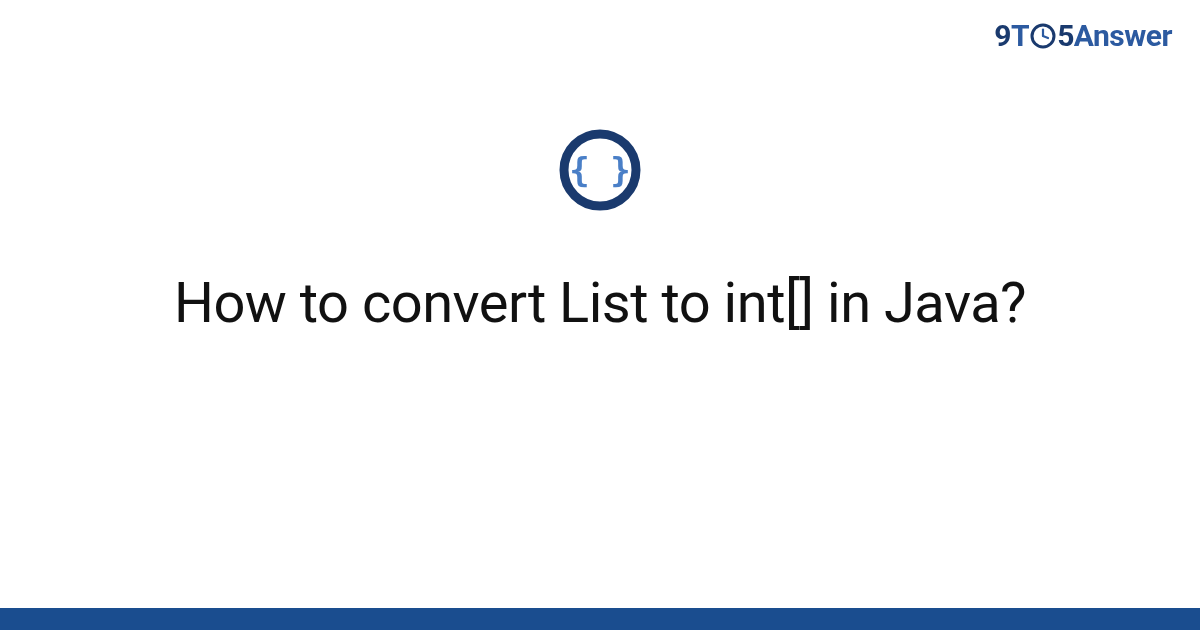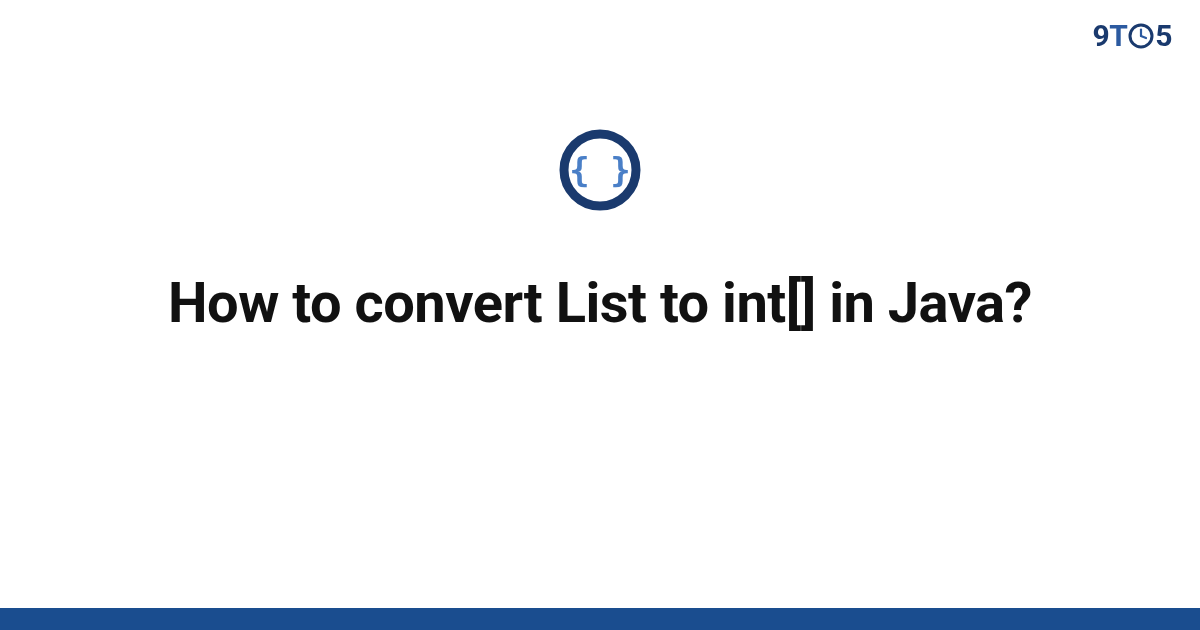--- a/index.html
+++ b/index.html
@@ -56,21 +56,21 @@
       justify-content: flex-start;
       padding-top: 128px;
     }
     .code-icon {
       width: 84px;
       height: 84px;
       margin-bottom: 56px;
     }
     .title {
       font-size: 56px;
-      font-weight: 700;
+      font-weight: 400;
       color: #111111;
       text-align: center;
       line-height: 1.25;
       max-width: 960px;
       letter-spacing: -0.5px;
     }
     .footer-bar {
       position: absolute;
       bottom: 0;
       left: 0;
@@ -89,20 +89,21 @@
       <span class="nine">9</span>
       <span class="t">T</span>
       <span class="o-icon">
         <svg viewBox="0 0 26 26" width="26" height="26">
           <circle cx="13" cy="13" r="11" fill="none" stroke="#1a3a6e" stroke-width="3"></circle>
           <line x1="13" y1="13" x2="13" y2="6.5" stroke="#2c5aa0" stroke-width="2.2" stroke-linecap="round"></line>
           <line x1="13" y1="13" x2="18" y2="15" stroke="#2c5aa0" stroke-width="2.2" stroke-linecap="round"></line>
         </svg>
       </span>
       <span class="five">5</span>
+      <span class="answer">Answer</span>
     </div>
   </div>
 
   <div class="main">
     <div class="code-icon">
       <svg viewBox="0 0 84 84" width="84" height="84">
         <circle cx="42" cy="42" r="36" fill="none" stroke="#1a3a6e" stroke-width="9"></circle>
         <text x="42" y="42" text-anchor="middle" dominant-baseline="central" font-family="Consolas, Menlo, monospace" font-size="34" font-weight="700" fill="#4a7fc7">{ }</text>
       </svg>
     </div>

